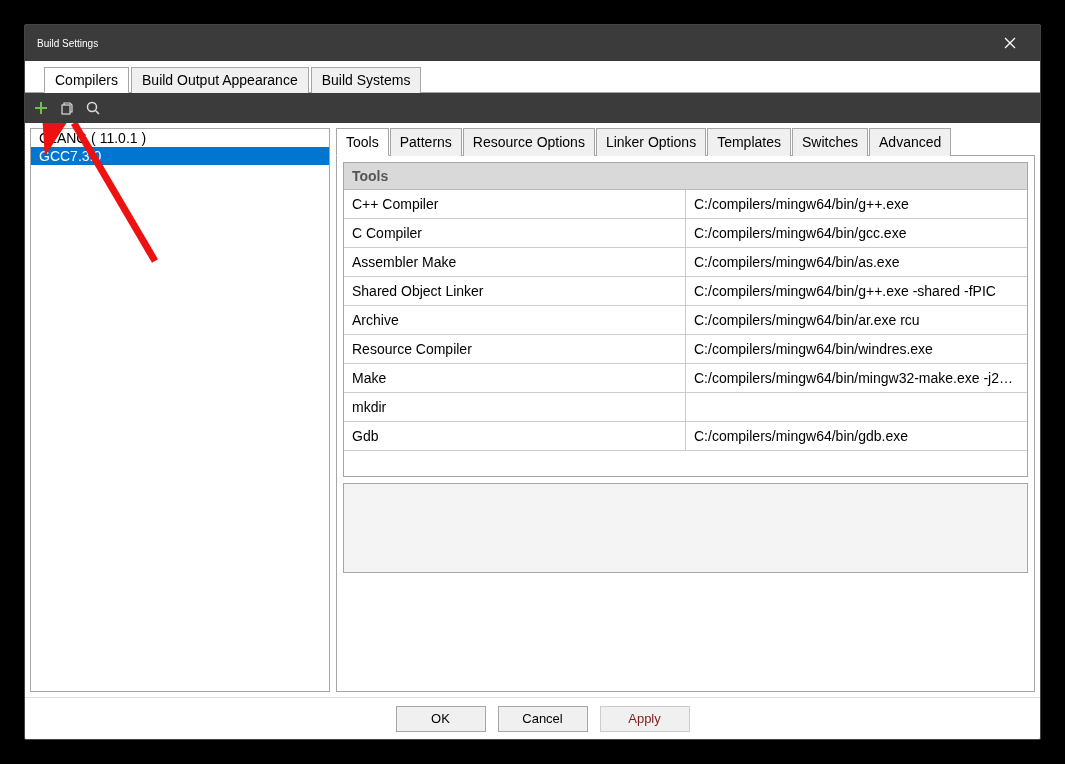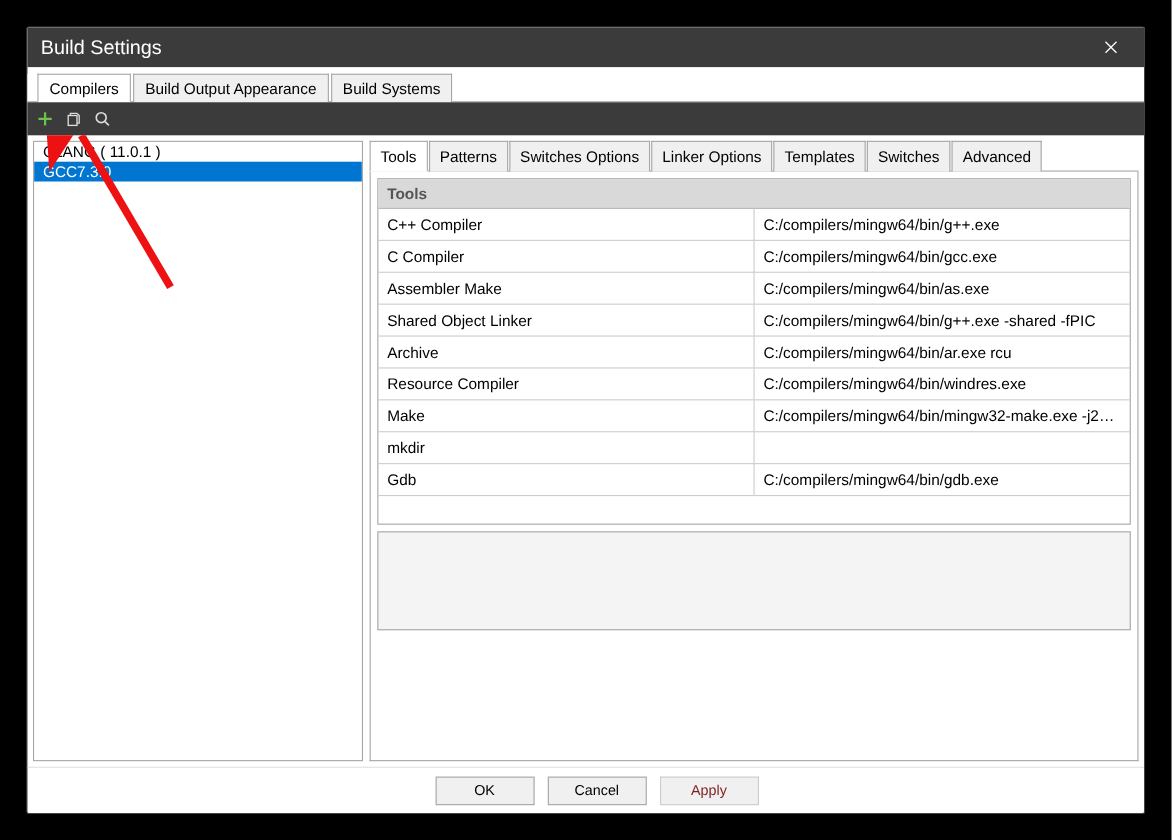--- a/index.html
+++ b/index.html
@@ -32,33 +32,33 @@
   }
   .titlebar {
     height: 36px;
     background: #3b3b3b;
     color: #fff;
     display: flex;
     align-items: center;
     padding: 0 12px;
     flex-shrink: 0;
   }
-  .titlebar .title { flex: 1; font-size: 18px; }
+  .titlebar .title { flex: 1; font-size: 10px; }
   .titlebar .close {
     width: 36px; height: 36px;
     display: flex; align-items: center; justify-content: center;
     cursor: pointer;
   }
   .titlebar .close svg { stroke: #fff; }
 
   .outer-tabs {
     display: flex;
     background: #fff;
     border-bottom: 1px solid #a6a6a6;
-    padding-left: 9px;
+    padding-left: 19px;
     margin-top: 6px;
     flex-shrink: 0;
   }
   .outer-tabs .tab {
     padding: 4px 10px;
     border: 1px solid #a6a6a6;
     border-bottom: none;
     margin-right: 2px;
     margin-bottom: -1px;
     background: #f0f0f0;
@@ -258,21 +258,21 @@
 
     <div class="compiler-list" id="compiler-list">
           <div class="item">CLANG ( 11.0.1 )</div>
           <div class="item selected">GCC7.3.0</div>
         </div>
 
     <div class="right-pane">
       <div class="inner-tabs" id="inner-tabs">
             <div class="tab active">Tools</div>
             <div class="tab">Patterns</div>
-            <div class="tab">Switches Options</div>
+            <div class="tab">Resource Options</div>
             <div class="tab">Linker Options</div>
             <div class="tab">Templates</div>
             <div class="tab">Switches</div>
             <div class="tab">Advanced</div>
           </div>
 
       <div class="tool-panel">
         <div class="table-wrap">
           <table class="tools">
             <thead>

